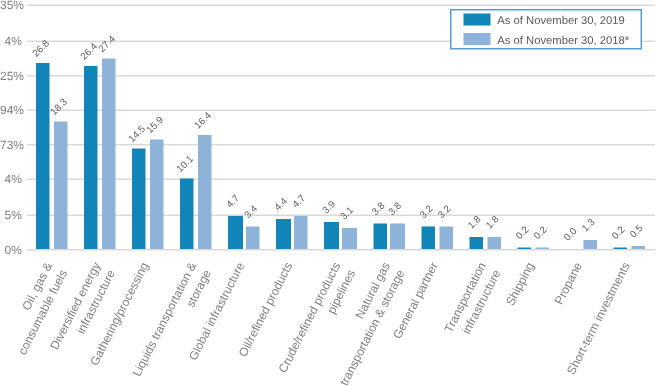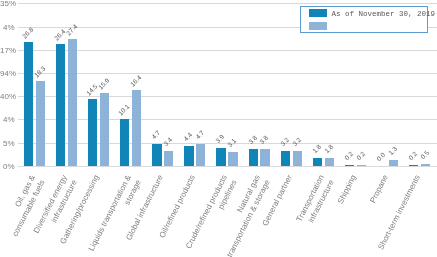--- a/index.html
+++ b/index.html
@@ -7,49 +7,50 @@
   #chart{position:relative;width:437px;height:257px;}
   .gridline{position:absolute;left:18px;width:419px;height:1px;background:#d9d9d9;}
   .ytick{position:absolute;left:0;width:14.6px;font-size:8px;line-height:9px;color:#7f7f7f;text-align:right;}
   .bar{position:absolute;}
   .dlabel{position:absolute;font-size:6.5px;line-height:8px;color:#595959;white-space:nowrap;
           transform-origin:50% 50%;transform:translate(-50%,-50%) rotate(-45deg);}
   .catwrap{position:absolute;width:0;height:0;transform-origin:0 0;transform:rotate(-63deg);}
   .catinner{position:absolute;right:0;top:0;}
   .catlabel{font-size:8px;line-height:11px;color:#808080;white-space:nowrap;text-align:right;}
   .legend{position:absolute;z-index:10;left:300px;top:5.8px;width:128px;height:27px;border:1px solid #5b9bd5;background:#fff;box-sizing:border-box;}
-  .legrow{position:absolute;left:0;right:0;height:11px;font-family:Liberation Mono, monospace;}
+  .legrow{position:absolute;left:0;right:0;height:11px;}
   .legsw{position:absolute;left:8.3px;top:0.3px;width:17.5px;height:7.5px;}
   .legtxt{position:absolute;left:30.5px;top:0px;font-size:7.5px;line-height:10px;color:#595959;white-space:nowrap;}
 </style>
 </head>
 <body>
 
 <div id="chart">
 <div class="legend">
   <div class="legrow" style="top:2.2px">
     <div class="legsw" style="background: rgb(17, 132, 184);"></div>
     <div class="legtxt">As of November 30, 2019</div>
   </div>
   <div class="legrow" style="top:15.2px">
     <div class="legsw" style="background: rgb(141, 180, 216);"></div>
+    <div class="legtxt">As of November 30, 2018*</div>
   </div>
 </div>
 <div class="gridline" style="top: 165.8px;"></div>
     <div class="ytick" style="top: 161.8px;">0%</div>
     <div class="gridline" style="top: 142.6px;"></div>
     <div class="ytick" style="top: 138.6px;">5%</div>
     <div class="gridline" style="top: 119.4px;"></div>
     <div class="ytick" style="top: 115.4px;">4%</div>
     <div class="gridline" style="top: 96.2px;"></div>
-    <div class="ytick" style="top: 92.2px;">40%</div>
+    <div class="ytick" style="top: 92.2px;">73%</div>
     <div class="gridline" style="top: 73px;"></div>
     <div class="ytick" style="top: 69px;">94%</div>
     <div class="gridline" style="top: 49.8px;"></div>
-    <div class="ytick" style="top: 45.8px;">17%</div>
+    <div class="ytick" style="top: 45.8px;">25%</div>
     <div class="gridline" style="top: 26.6px;"></div>
     <div class="ytick" style="top: 22.6px;">4%</div>
     <div class="gridline" style="top: 3.4px;"></div>
     <div class="ytick" style="top: -0.6px;">35%</div>
     <div class="bar" style="left: 24px; width: 9.2px; height: 124.352px; top: 41.948px; background: rgb(17, 132, 184);"></div>
     <div class="dlabel" style="left: 28px; top: 32.948px;">26.8</div>
     <div class="bar" style="left: 56.08px; width: 9.2px; height: 122.496px; top: 43.804px; background: rgb(17, 132, 184);"></div>
     <div class="dlabel" style="left: 60.08px; top: 34.804px;">26.4</div>
     <div class="bar" style="left: 88.16px; width: 9.2px; height: 67.28px; top: 99.02px; background: rgb(17, 132, 184);"></div>
     <div class="dlabel" style="left: 92.16px; top: 90.02px;">14.5</div>

